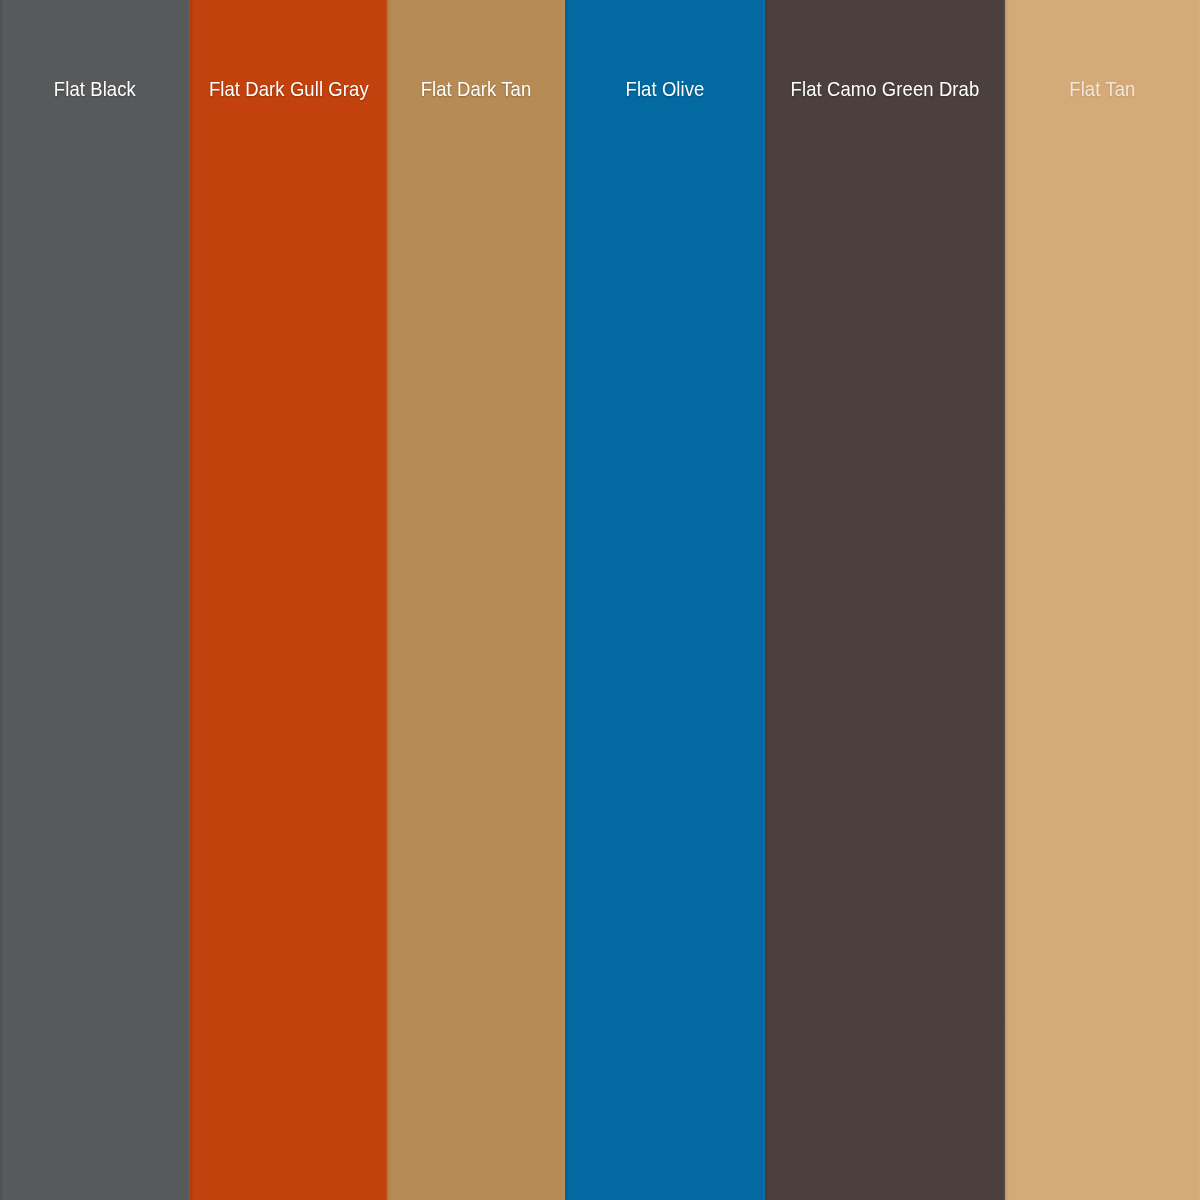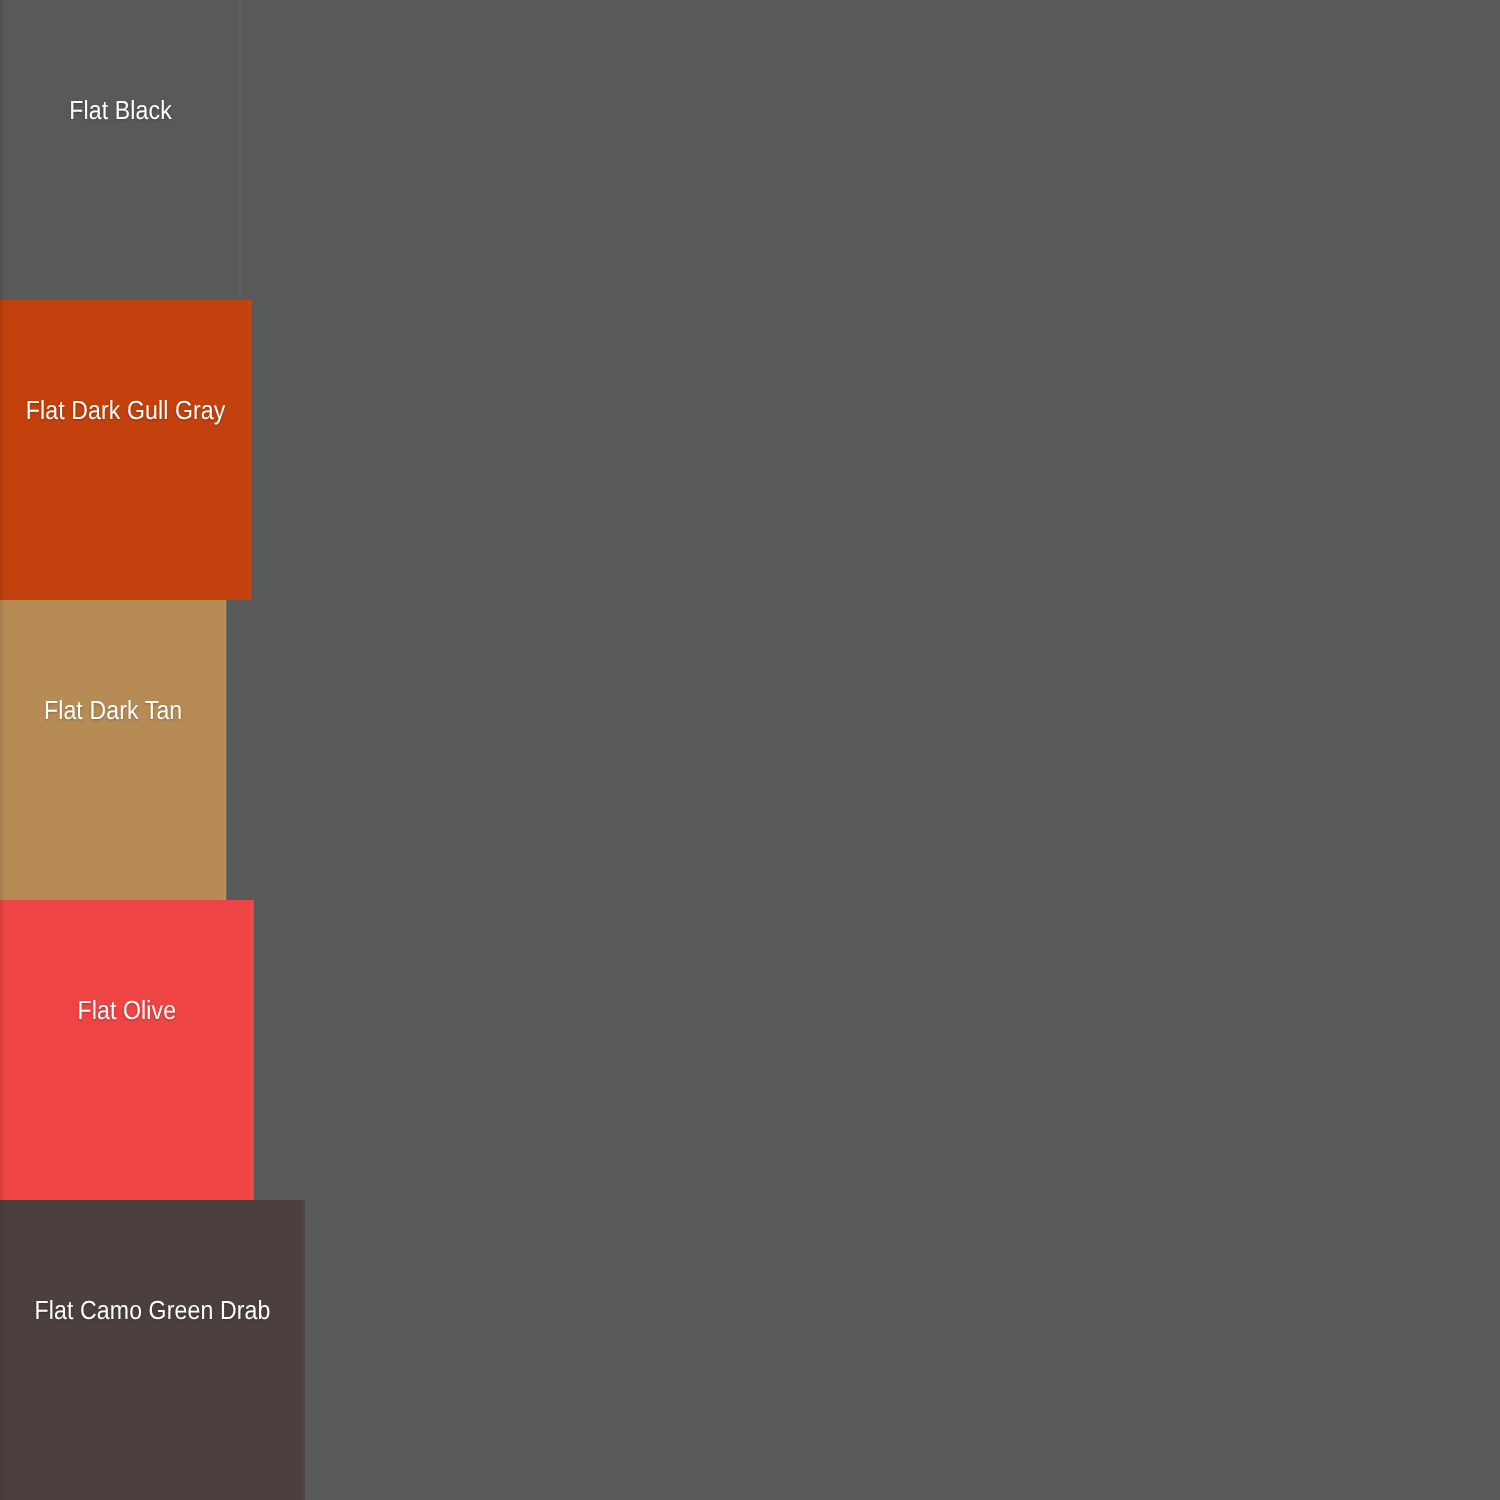--- a/index.html
+++ b/index.html
@@ -11,21 +11,21 @@
     overflow: hidden;
     background: #58595b;
     font-family: "Liberation Sans", sans-serif;
   }
 
   #swatch-board {
     position: relative;
     width: 1200px;
     height: 1200px;
     display: flex;
-    flex-direction: column;
+    flex-direction: row;
     align-items: stretch;
   }
 
   .swatch-column {
     position: relative;
     height: 100%;
     display: block;
     box-sizing: border-box;
   }
 
@@ -87,22 +87,25 @@
   </div>
 
   <div class="swatch-column" style="background-color: #c2410c; width: 201px;">
     <span class="swatch-label">Flat Dark Gull Gray</span>
   </div>
 
   <div class="swatch-column" style="background-color: rgb(182, 139, 85); width: 181px;">
     <span class="swatch-label">Flat Dark Tan</span>
   </div>
 
-  <div class="swatch-column" style="background-color: #ef4444; width: 203px; padding-left: 20px;">
+  <div class="swatch-column" style="background-color: #0369a1; width: 203px; padding-left: 20px;">
     <span class="swatch-label">Flat Olive</span>
   </div>
 
   <div class="swatch-column" style="background-color: rgb(75, 64, 62); width: 244px;">
     <span class="swatch-label">Flat Camo Green Drab</span>
   </div>
 
+  <div class="swatch-column" style="background-color: rgb(212, 170, 120); width: 198px;">
+    <span class="swatch-label dim">Flat Tan</span>
+  </div>
 
 </div>
 
 </body></html>

